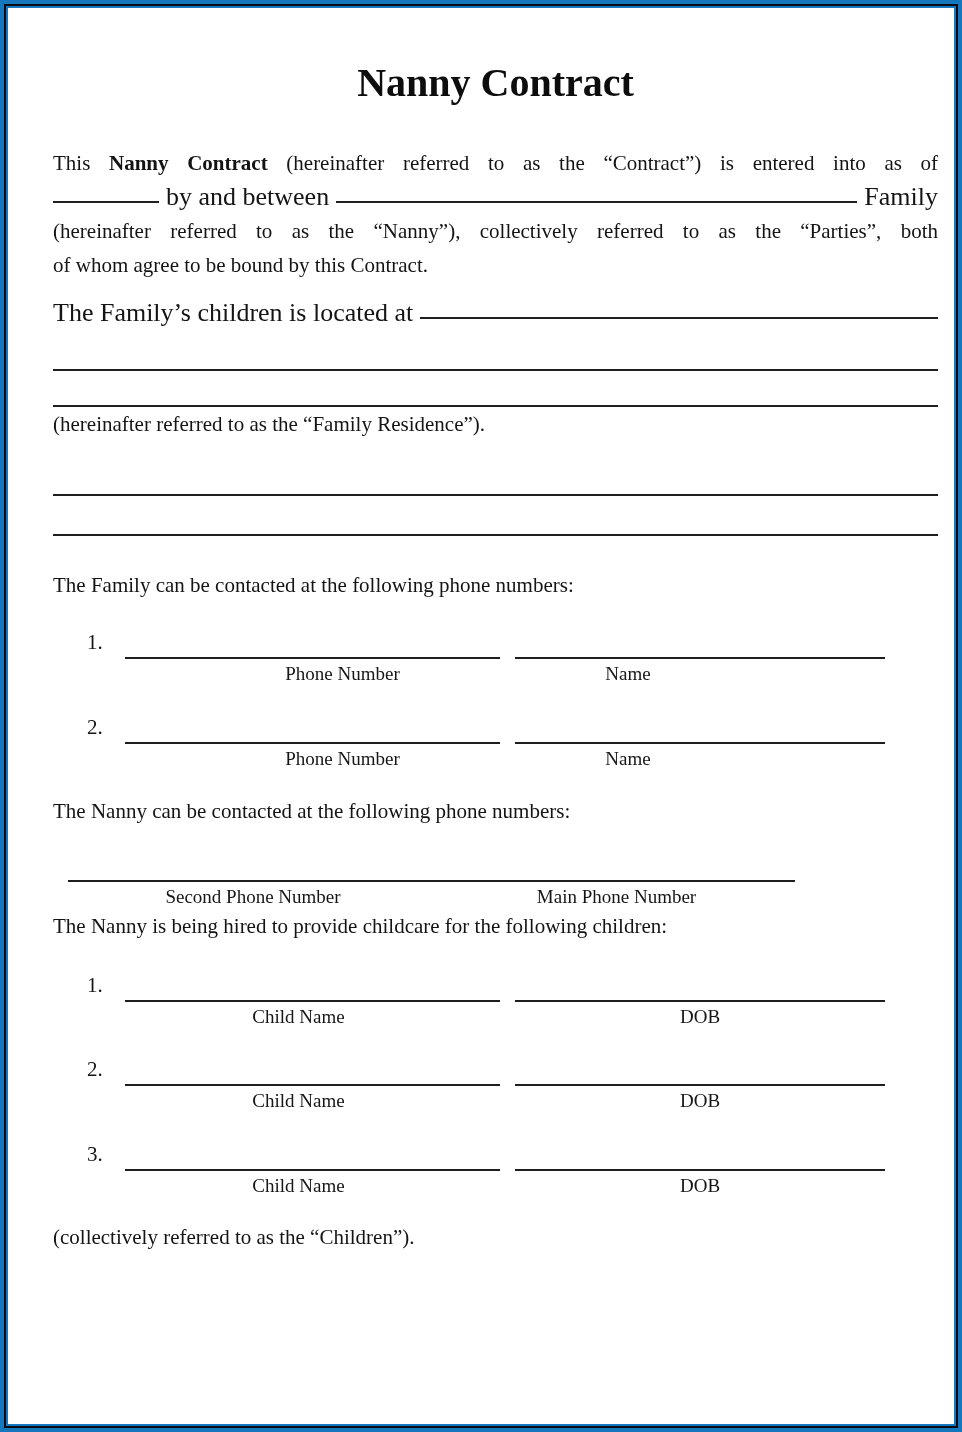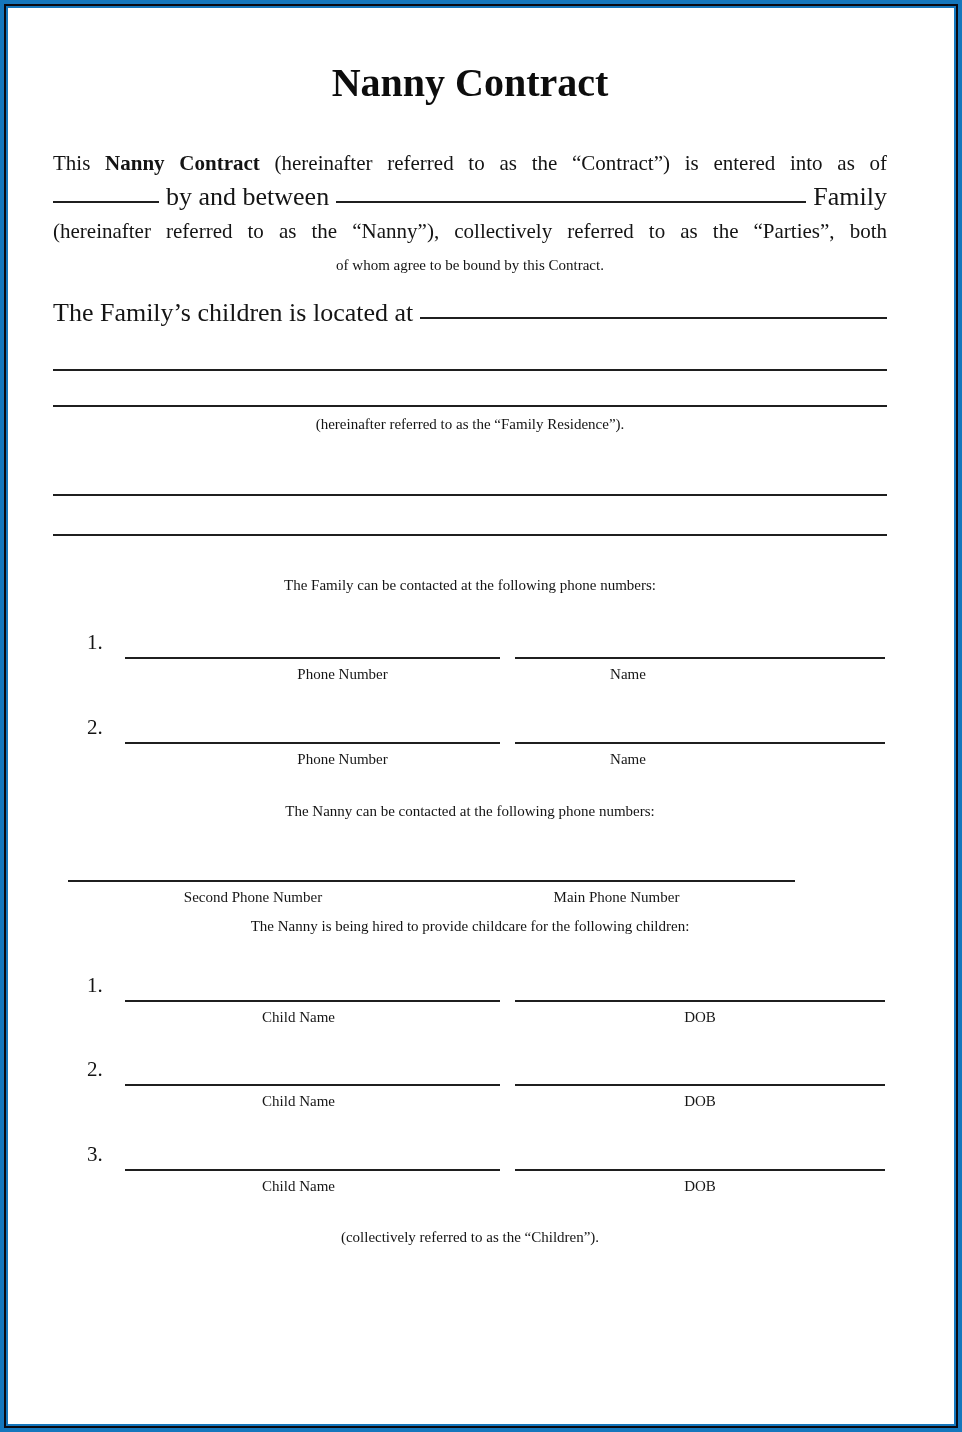--- a/index.html
+++ b/index.html
@@ -5,29 +5,29 @@
   html, body { margin: 0; padding: 0; background: #ffffff; }
   body { width: 962px; font-family: "Liberation Serif", "DejaVu Serif", serif; color: #141414; }
 
   .page {
     width: 962px; height: 1432px; box-sizing: border-box;
     border: 4px solid #1577bd; background: #ffffff;
   }
   .frame-dark  { height: 100%; box-sizing: border-box; border: 2px solid #0a0a12; }
   .frame-blue  { height: 100%; box-sizing: border-box; border: 2px solid #1577bd; background: #fff; }
 
-  .content { box-sizing: border-box; padding: 36px 67px 0 45px; height: 100%; overflow: hidden; }
+  .content { box-sizing: border-box; padding: 36px 16px 0 45px; height: 100%; overflow: hidden; }
 
   .title {
     margin: 14px 0 0 0; text-align: center;
     font-size: 40px; font-weight: bold; line-height: 50px; color: #0d0d0d;
   }
 
   .para { margin-top: 38px; }
-  .line  { font-size: 15px; line-height: 34px; text-align: center; }
+  .line  { font-size: 21px; line-height: 34px; }
   .jline { font-size: 21px; line-height: 34px; text-align: justify; text-align-last: justify; }
   .fline { font-size: 26px; line-height: 34px; display: flex; align-items: flex-start; column-gap: 7px; }
   .fline > span { white-space: nowrap; }
   .b { font-weight: bold; }
 
   .blank {
     display: block; height: 18px; border-bottom: 2px solid #1f1f1f;
     transform: translateY(3px);
   }
   .grow { flex: 1 1 auto; }
@@ -51,21 +51,21 @@
   .row-m24 { margin-top: 24px; }
   .row-m25 { margin-top: 25px; }
   .row-num { flex: 0 0 72px; box-sizing: border-box; padding-left: 34px; font-size: 21px; line-height: 34px; }
   .field-col  { display: flex; flex-direction: column; }
   .colw1 { flex: 0 0 375px; }
   .colw2 { flex: 0 0 370px; margin-left: 15px; }
   .coln1 { flex: 0 0 357px; }
   .coln2 { flex: 0 0 370px; margin-left: 15px; }
   .field-line { height: 32px; border-bottom: 2px solid #1f1f1f; }
   .field-line-tall { height: 52px; border-bottom: 2px solid #1f1f1f; }
-  .field-label { margin-top: 3px; font-size: 15px; line-height: 24px; text-align: center; color: #161616; }
+  .field-label { margin-top: 3px; font-size: 19px; line-height: 24px; text-align: center; color: #161616; }
   .shift-r30 { transform: translateX(30px); }
   .shift-l72 { transform: translateX(-72px); }
   .shift-l14 { transform: translateX(-14px); }
 </style>
 </head>
 <body>
 
 <div class="page">
   <div class="frame-dark">
     <div class="frame-blue">

